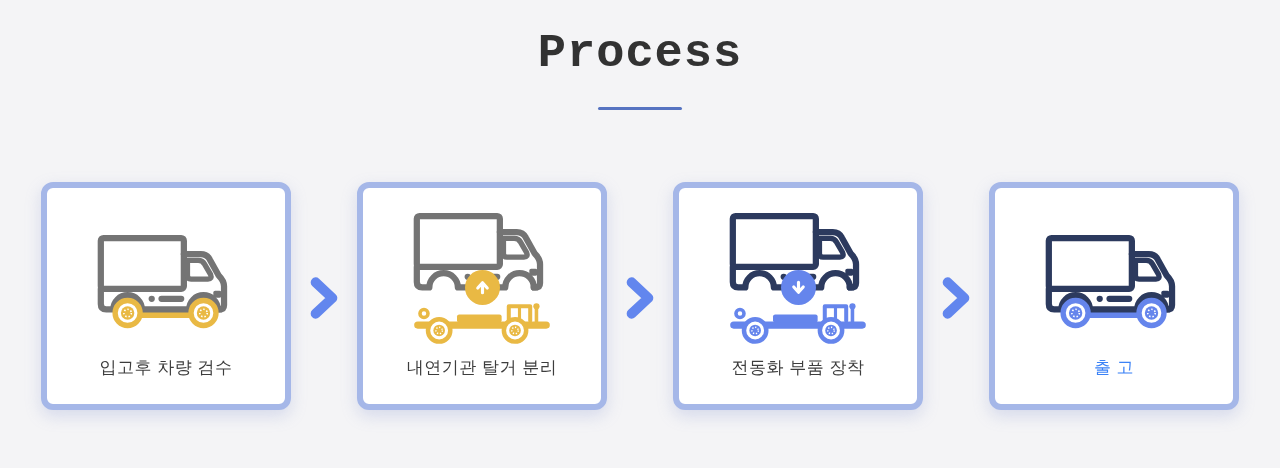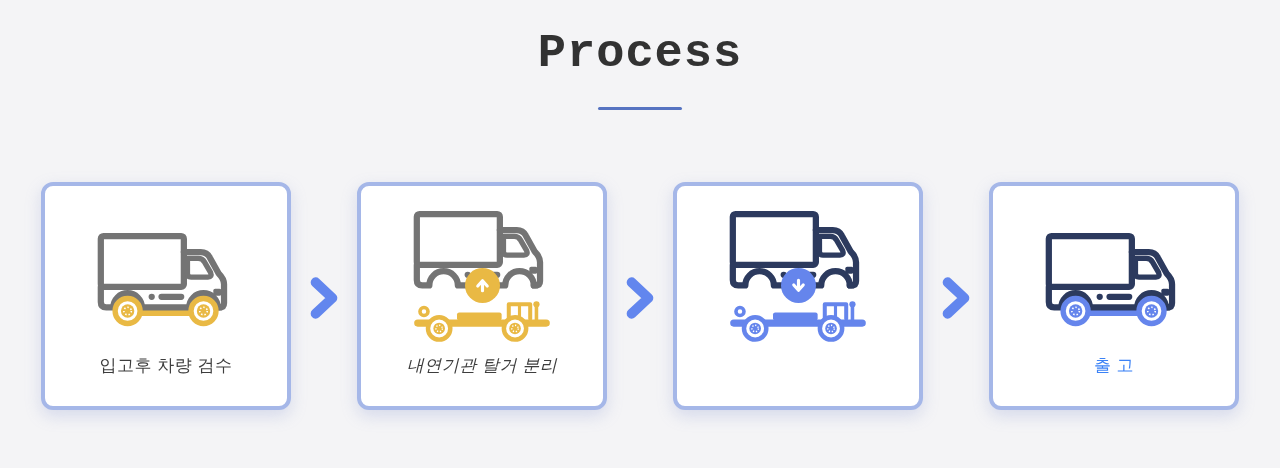--- a/index.html
+++ b/index.html
@@ -27,21 +27,21 @@
   }
   .steps-row {
     margin-top: 72px;
     display: flex;
     align-items: stretch;
     justify-content: center;
   }
   .step-card {
     width: 250px; height: 228px;
     background: #ffffff;
-    border: 4px solid #0c4a6e;
+    border: 6px solid #0c4a6e;
     border-radius: 12px;
     box-shadow: 0 6px 16px rgba(135, 152, 210, 0.28);
     display: flex; flex-direction: column; align-items: center;
   }
   .icon-area {
     position: relative;
     width: 158px; height: 152px;
     margin-top: 16px;
     flex: 0 0 auto;
   }
@@ -100,21 +100,21 @@
     <circle cx="126" cy="93" r="4.2" fill="none" stroke="#fff" stroke-width="1.8" stroke-dasharray="1.6 2.2"></circle>
   </svg>
         </div>
     <div class="step-label" style="color: rgb(61, 61, 61);">입고후 차량 검수</div>
   </div>
 <div class="connector">
     <svg viewBox="0 0 32 44">
           <polyline points="8,7 24,22 8,37" fill="none" stroke="#6286ee" stroke-width="9.5" stroke-linecap="round" stroke-linejoin="round"></polyline>
         </svg>
   </div>
-  <div class="step-card" style="background: rgb(255, 255, 255); border-color: rgb(165, 183, 232); font-style: italic;">
+  <div class="step-card" style="background: rgb(255, 255, 255); border-color: rgb(165, 183, 232);">
     <div class="icon-area icon-split">
           <svg class="truck" viewBox="0 0 168 112" xmlns="http://www.w3.org/2000/svg">
 
     <g stroke="#747474" stroke-width="7" fill="none" stroke-linecap="round" stroke-linejoin="round">
       <rect x="11" y="9" width="93" height="57" rx="3" fill="#fff"></rect>
       <path d="M11 66 V83 Q11 89 17 89 H25 A16 16 0 0 1 57 89 H110 A16 16 0 0 1 142 89 H145"></path>
       <path d="M104 27 H123 Q130 27 133 33 L143 51 Q149 57 149 63 V84 Q149 89 144 89 H142"></path>
       <path d="M108 34 H120 Q125 34 127 38 L134 50 Q136 55 131 55 H112 Q108 55 108 51 Z" fill="#fff" stroke-width="6"></path>
     </g>
     <circle cx="68" cy="77" r="3.5" fill="#747474"></circle>
@@ -185,20 +185,21 @@
     <circle cx="121" cy="33" r="12.5" fill="#fff" stroke="#6585ec" stroke-width="5"></circle>
     <circle cx="121" cy="33" r="6.5" fill="#6585ec"></circle>
     <circle cx="121" cy="33" r="3.6" fill="none" stroke="#fff" stroke-width="1.6" stroke-dasharray="1.4 1.9"></circle>
   </svg>
           <div class="arrow-badge" style="background:#6585ec">
     <svg viewBox="0 0 20 20">
               <path d="M10 5 V14 M5.5 9.5 L10 14.5 L14.5 9.5" stroke="#fff" stroke-width="3" fill="none" stroke-linecap="round" stroke-linejoin="round"></path>
             </svg>
   </div>
         </div>
+    <div class="step-label" style="color: rgb(61, 61, 61);">전동화 부품 장착</div>
   </div>
 <div class="connector">
     <svg viewBox="0 0 32 44">
           <polyline points="8,7 24,22 8,37" fill="none" stroke="#6286ee" stroke-width="9.5" stroke-linecap="round" stroke-linejoin="round"></polyline>
         </svg>
   </div>
   <div class="step-card" style="background: rgb(255, 255, 255); border-color: rgb(165, 183, 232);">
     <div class="icon-area icon-full">
           <svg class="truck" viewBox="0 0 168 112" xmlns="http://www.w3.org/2000/svg">
     <path d="M38 94 H128" stroke="#6585ec" stroke-width="9" stroke-linecap="round" fill="none"></path>

